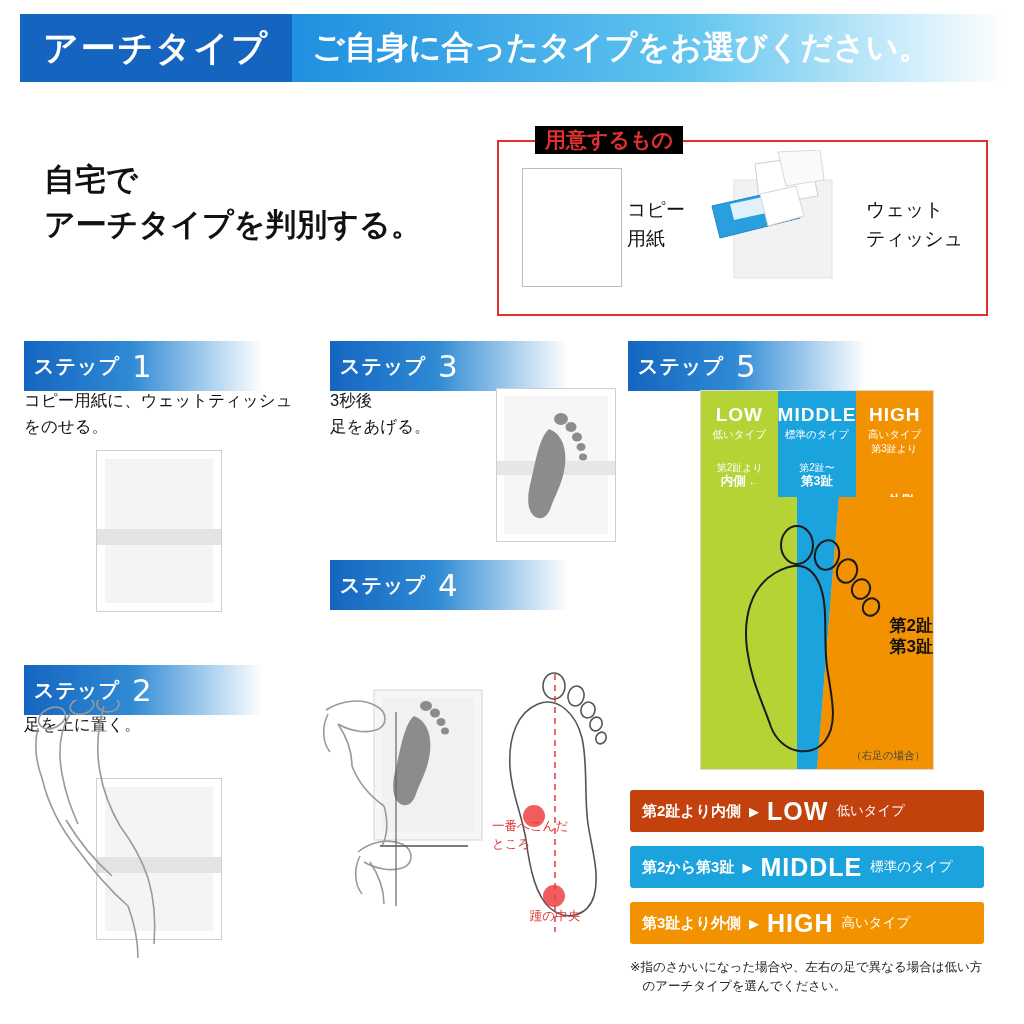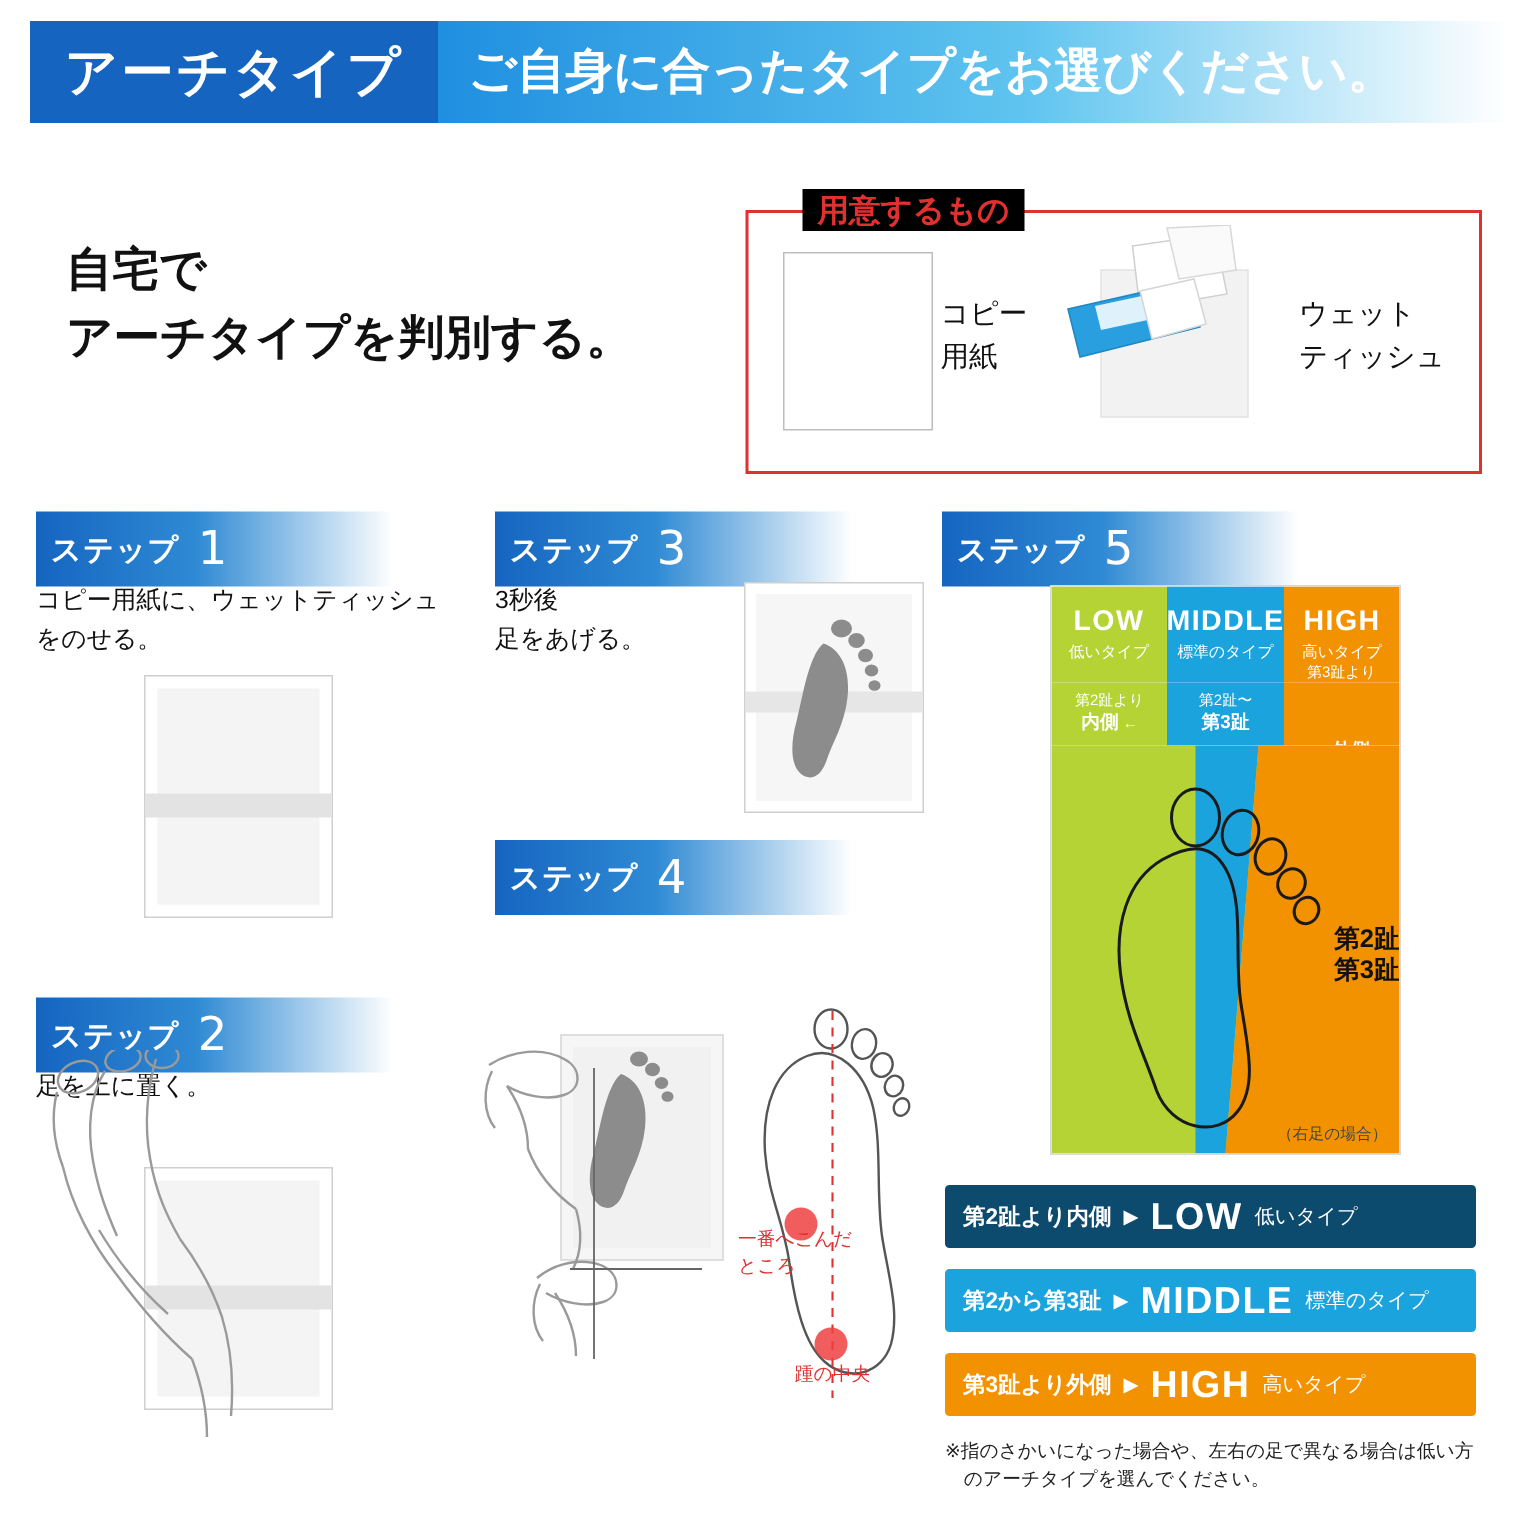--- a/index.html
+++ b/index.html
@@ -305,21 +305,21 @@
         </g>
       </svg>
       <div class="toe-label">
         <div>第2趾</div>
         <div>第3趾</div>
       </div>
       <div class="chart-note">（右足の場合）</div>
     </div>
   </div>
 
-  <div class="result" style="top:790px;background:#0c4a6e;">
+  <div class="result" style="top:790px;background:#c2410c;">
     <span class="jp">第2趾より内側</span>
     <span class="tri">▶</span>
     <span class="en">LOW</span>
     <span class="suffix">低いタイプ</span>
   </div>
   <div class="result" style="top:846px;background:#1ba3dd;">
     <span class="jp">第2から第3趾</span>
     <span class="tri">▶</span>
     <span class="en">MIDDLE</span>
     <span class="suffix">標準のタイプ</span>

